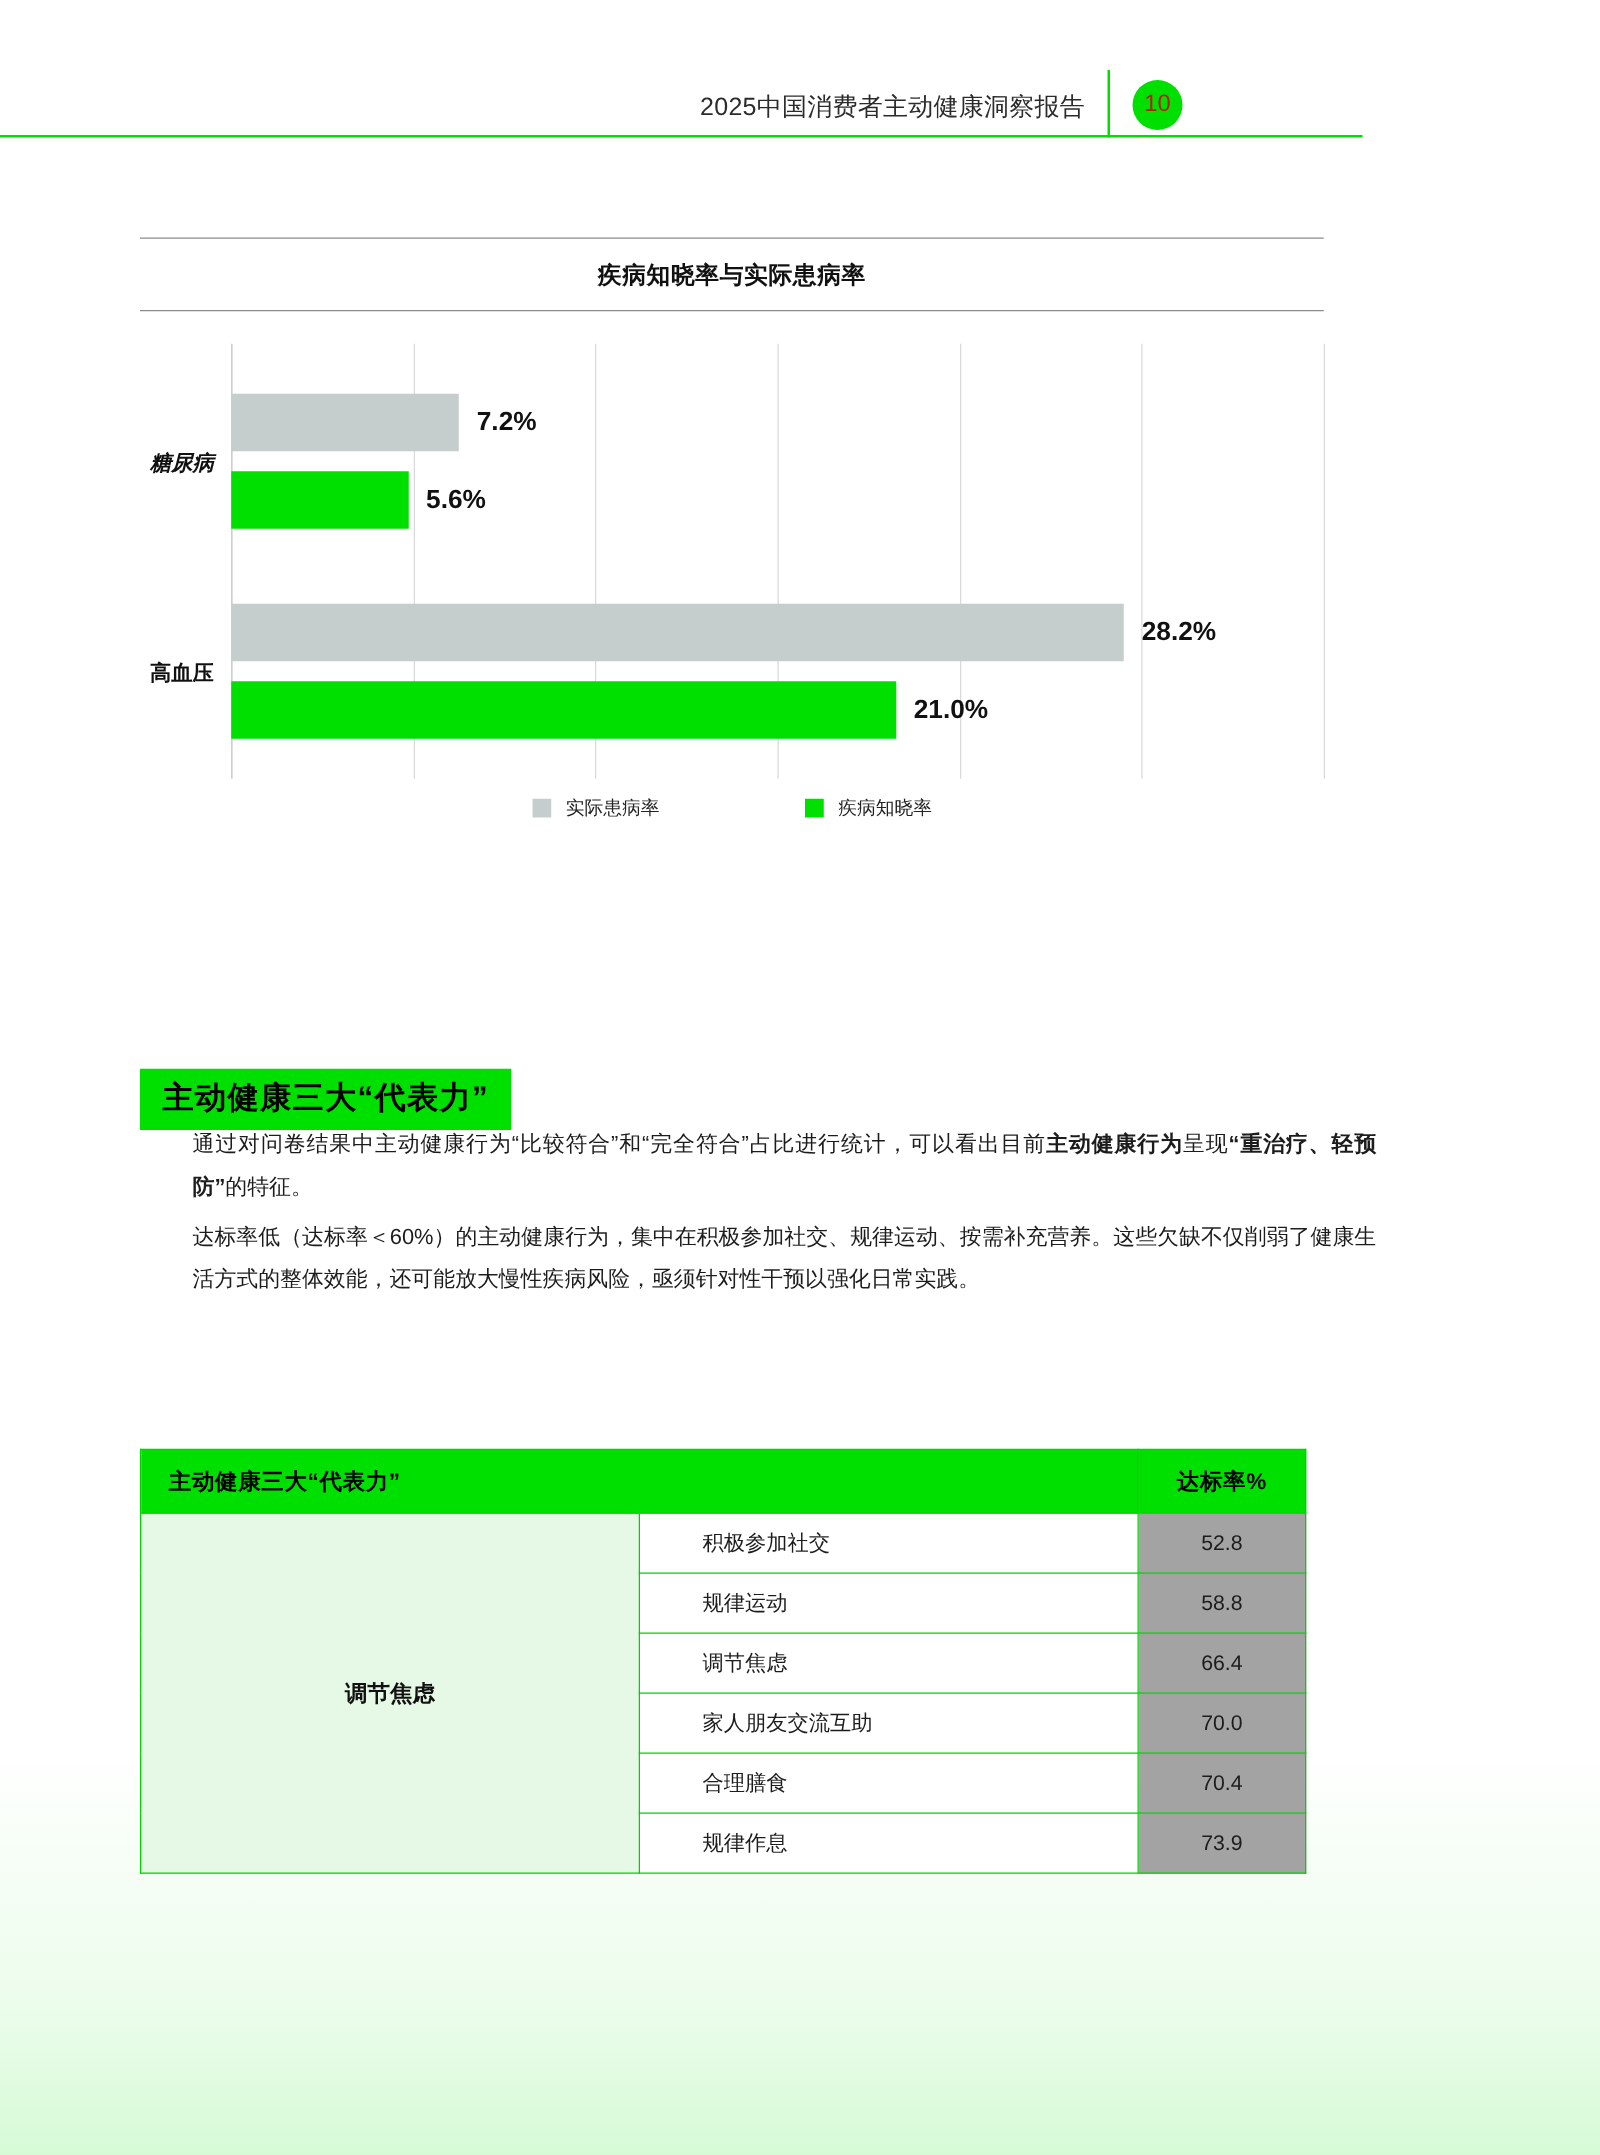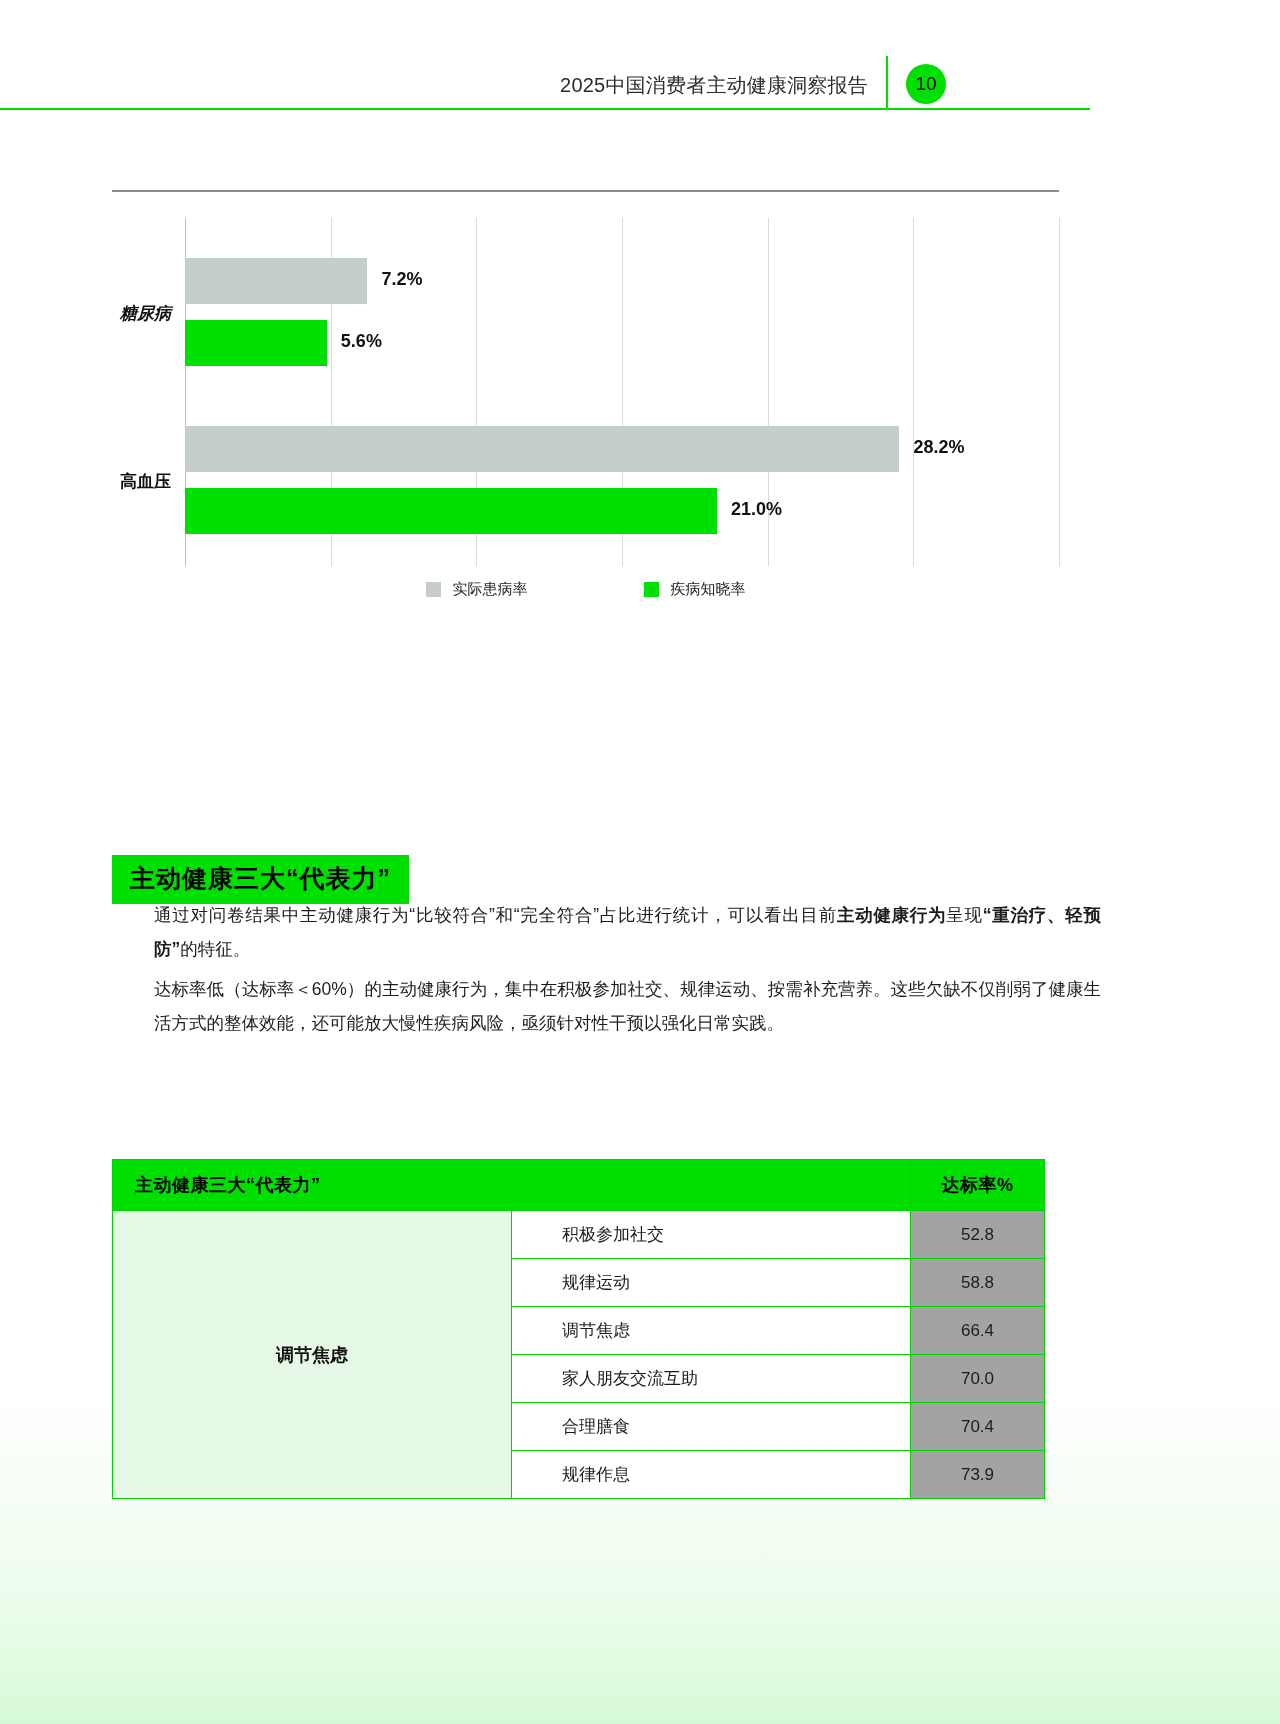--- a/index.html
+++ b/index.html
@@ -62,21 +62,21 @@
     height: 54px;
     background: #00e000;
     margin-top: -4px;
   }
   .page-badge {
     margin-left: 18px;
     width: 40px;
     height: 40px;
     border-radius: 50%;
     background: #00e000;
-    color: #000000;
+    color: #b91c1c;
     font-size: 19px;
     display: flex;
     align-items: center;
     justify-content: center;
     margin-top: -2px;
   }
 
   
   .chart-block {
     position: absolute;
@@ -132,21 +132,21 @@
   }
   .bar {
     position: absolute;
     left: 73px;
     height: 46px;
   }
   .bar.gray { background: #c6cdcd; }
   .bar.green { background: #00e000; }
   .bar-value {
     position: absolute;
-    font-size: 18px;
+    font-size: 21px;
     font-weight: bold;
     color: #111;
     white-space: nowrap;
   }
 
   .chart-legend {
     display: flex;
     justify-content: center;
     align-items: center;
     gap: 116px;
@@ -265,20 +265,21 @@
   <div class="header-inner">
     <div class="header-title">2025中国消费者主动健康洞察报告</div>
     <div class="header-divider"></div>
     <div class="page-badge">10</div>
   </div>
   <div class="header-rule"></div>
 </div>
 
 <div class="chart-block">
   <div class="chart-rule-top"></div>
+  <div class="chart-title">疾病知晓率与实际患病率</div>
   <div class="chart-rule-bottom"></div>
 
   <div class="plot-area">
     <div class="plot-grid" id="plot-grid">
         <div class="gridline axis" style="left: 0px;"></div>
         <div class="gridline" style="left: 145.667px;"></div>
         <div class="gridline" style="left: 291.333px;"></div>
         <div class="gridline" style="left: 437px;"></div>
         <div class="gridline" style="left: 582.667px;"></div>
         <div class="gridline" style="left: 728.333px;"></div>

